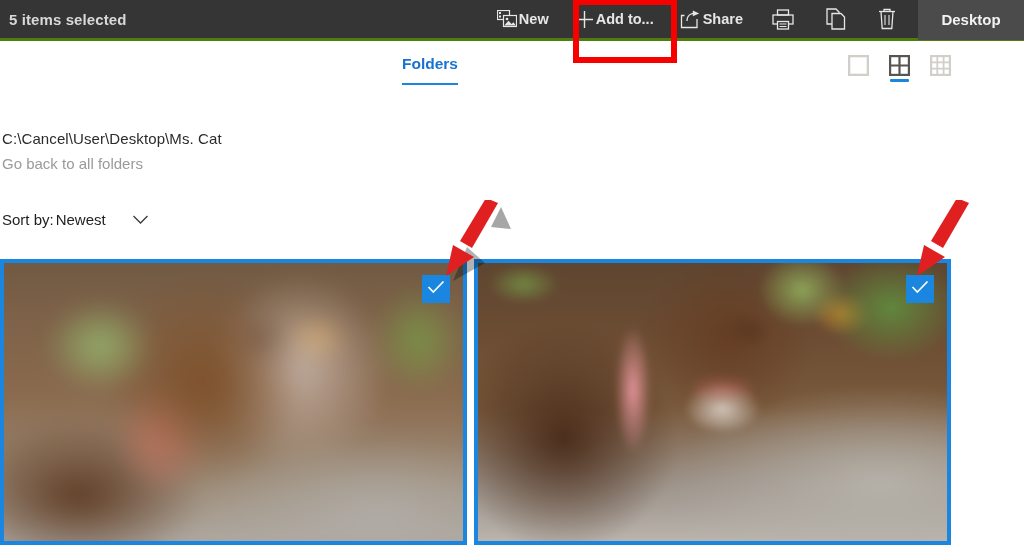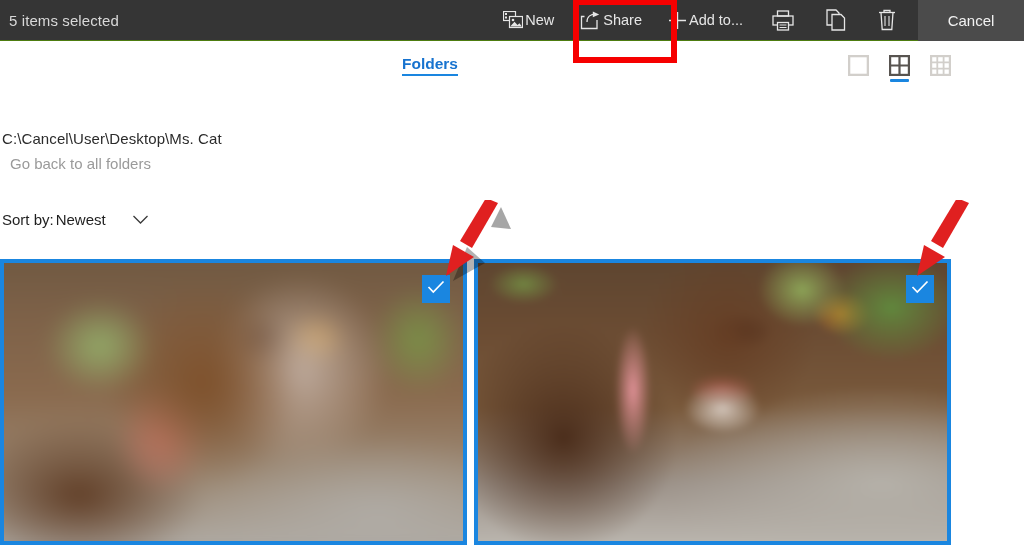--- a/index.html
+++ b/index.html
@@ -7,22 +7,22 @@
     width: 1024px; height: 547px;
     background: #ffffff;
     font-family: "Liberation Sans", sans-serif;
     overflow: hidden;
   }
   #app { position: relative; width: 1024px; height: 547px; background: #fff; }
 
   
   .cmdbar {
     position: absolute; left: 0; top: 0; width: 1024px; height: 41px;
-    background: #353535; border-bottom: 1px solid #4d7c0f;
-    display: flex; align-items: center;
+    background: #353535; border-bottom: 3px solid #4d7c0f;
+    display: flex; align-items: center; font-weight: bold;
   }
   .sel-count {
     color: #d9d9d9; font-size: 15px; margin-left: 9px; letter-spacing: .1px;
     white-space: nowrap;
   }
   .cmd-spacer { flex: 1 1 auto; }
   .cmd-btn {
     height: 41px; display: flex; align-items: center; gap: 2px;
     padding: 0 13px; color: #e6e6e6; font-size: 14.5px; white-space: nowrap;
     cursor: default;
@@ -40,42 +40,42 @@
     position: absolute; left: 573px; top: -1px; width: 104px; height: 64px;
     border: 6px solid #f60000; background: transparent; pointer-events: none;
   }
 
   
   .tabrow {
     position: absolute; left: 0; top: 41px; width: 1024px; height: 48px;
   }
   .tab-folders {
     position: absolute; left: 402px; top: 14px;
-    color: #1773cf; font-size: 15.5px; font-weight: bold; padding-bottom: 1px;
+    color: #1773cf; font-size: 15.5px; font-weight: bold; padding-bottom: 10px;
     border-bottom: 2px solid #1a86e0;
   }
   .viewmodes {
     position: absolute; right: 73px; top: 14px;
     display: flex; align-items: center; gap: 20px;
   }
   .vm { position: relative; width: 21px; height: 28px;
         display: flex; align-items: flex-start; justify-content: center; }
   .vm .glyph { display: block; }
   .vm .underline {
     position: absolute; left: 1px; bottom: 1px; width: 19px; height: 3px;
     background: #1a86e0; border-radius: 1px;
   }
 
   
   .path {
     position: absolute; left: 2px; top: 130px;
     color: #2b2b2b; font-size: 15px; letter-spacing: .1px;
   }
   .goback {
-    position: absolute; left: 10px; top: 155px;
+    position: absolute; left: 2px; top: 155px;
     color: #9a9a9a; font-size: 15px;
   }
 
   
   .sortrow {
     position: absolute; left: 2px; top: 211px;
     display: flex; align-items: center; font-size: 15px; color: #1f1f1f;
   }
   .sort-label { margin-right: 2px; }
   .sort-value { margin-right: 26px; }
@@ -155,36 +155,36 @@
           <rect x="6.5" y="5.5" width="13" height="11" fill="#353535" stroke="#e6e6e6" stroke-width="1.2"></rect>
           <circle cx="10" cy="9" r="1.3" fill="#e6e6e6"></circle>
           <path d="M7.2 15.5 L11.5 10.8 L14.5 14 L16.5 12.2 L18.8 15.5 Z" fill="#e6e6e6"></path>
         </svg>
       </span>
       <span>New</span>
     </div>
 
     <div class="cmd-btn">
       <span>
+        <svg width="19" height="19" viewBox="0 0 19 19">
+          <path d="M9.5 1 V18 M1 9.5 H18" stroke="#e6e6e6" stroke-width="1.4"></path>
+        </svg>
+      </span>
+      <span>Add to...</span>
+    </div>
+
+    <div class="cmd-btn">
+      <span>
         <svg width="21" height="19" viewBox="0 0 21 19">
           <path d="M4.5 5.5 H1.5 V17.5 H17 V9" fill="none" stroke="#e6e6e6" stroke-width="1.3"></path>
           <path d="M7 11 C7 5.5 11 3.2 15.5 3.2" fill="none" stroke="#e6e6e6" stroke-width="1.3"></path>
           <path d="M12.8 0.6 L19.2 3.4 L12.8 6.3 Z" fill="#e6e6e6"></path>
         </svg>
       </span>
       <span>Share</span>
-    </div>
-
-    <div class="cmd-btn">
-      <span>
-        <svg width="19" height="19" viewBox="0 0 19 19">
-          <path d="M9.5 1 V18 M1 9.5 H18" stroke="#e6e6e6" stroke-width="1.4"></path>
-        </svg>
-      </span>
-      <span>Add to...</span>
     </div>
 
     <div class="cmd-btn icononly">
       <span>
         <svg width="22" height="21" viewBox="0 0 22 21">
           <rect x="5.5" y="1" width="11" height="5" fill="none" stroke="#e6e6e6" stroke-width="1.3"></rect>
           <rect x="1" y="6" width="20" height="9" fill="none" stroke="#e6e6e6" stroke-width="1.3"></rect>
           <rect x="5.5" y="12.5" width="11" height="7.5" fill="#353535" stroke="#e6e6e6" stroke-width="1.3"></rect>
           <path d="M7.5 15 H14.5 M7.5 17.5 H14.5" stroke="#e6e6e6" stroke-width="1"></path>
         </svg>
@@ -205,21 +205,21 @@
         <svg width="18" height="22" viewBox="0 0 18 22">
           <path d="M1 3.5 H17" stroke="#e6e6e6" stroke-width="1.3"></path>
           <path d="M6 3.5 V1.5 H12 V3.5" fill="none" stroke="#e6e6e6" stroke-width="1.3"></path>
           <path d="M3 3.5 L4.2 20.5 H13.8 L15 3.5" fill="none" stroke="#e6e6e6" stroke-width="1.3"></path>
           <path d="M7 7 V17 M11 7 V17" stroke="#e6e6e6" stroke-width="1.1"></path>
         </svg>
       </span>
     </div>
 
     <div class="cancel-btn">
-      <span>Cancel</span>
+      <span>Desktop</span>
     </div>
   </div>
 
   <div class="red-box"></div>
 
   <div class="tabrow">
     <div class="tab-folders">
       <span>Folders</span>
     </div>
 

